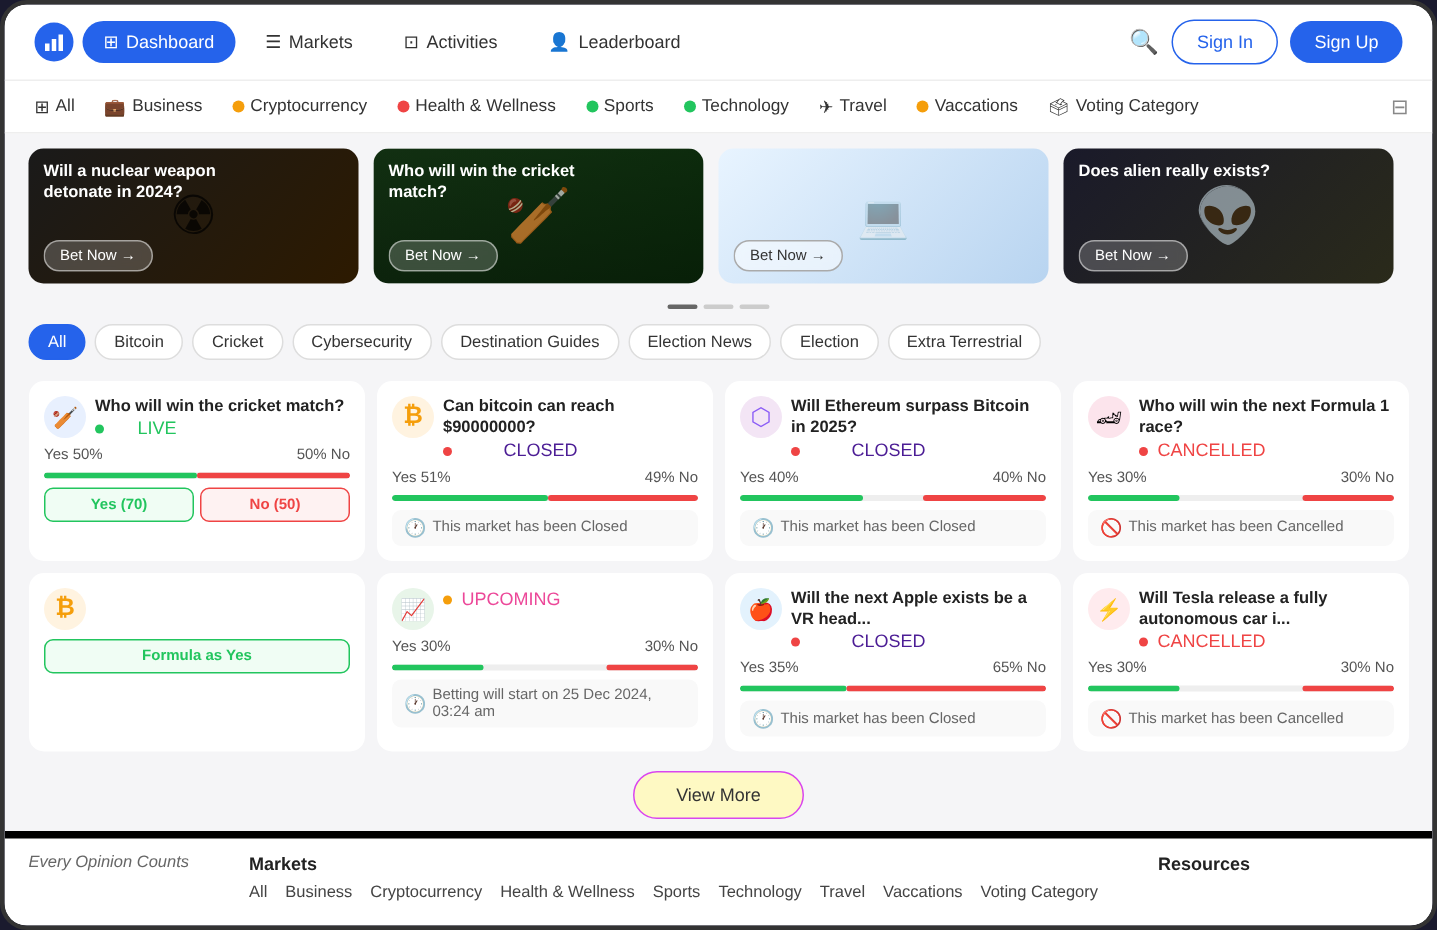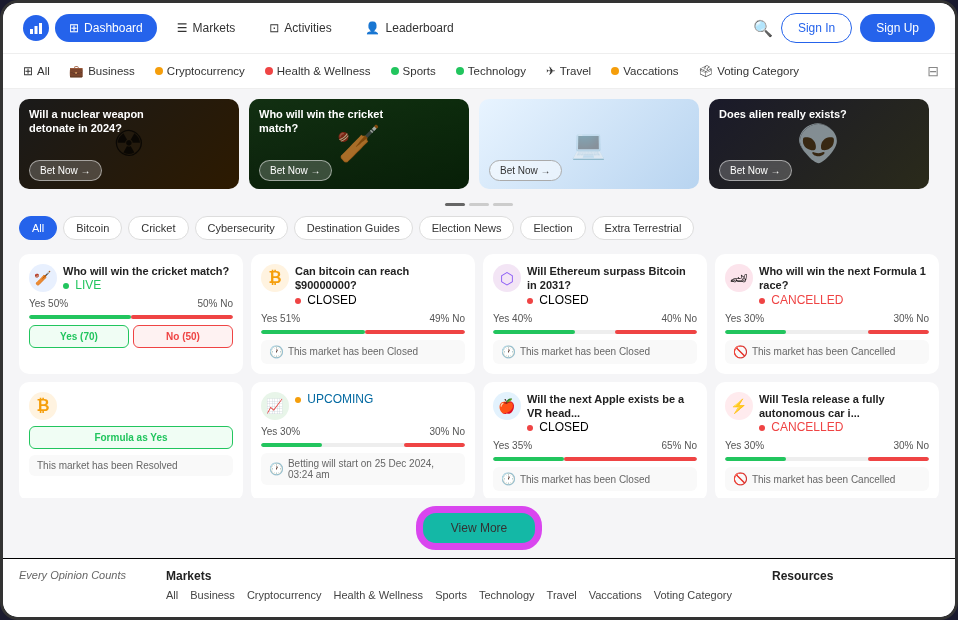--- a/index.html
+++ b/index.html
@@ -281,24 +281,24 @@
     .card-icon.stock { background: #e8f5e9; }
     .card-icon.apple { background: #e3f2fd; }
     .card-icon.tesla { background: #ffebee; }
     .card-title {
       font-size: 11px;
       font-weight: 600;
       color: #222;
       line-height: 1.3;
       flex: 1;
     }
-    .status-live { color: #22c55e; }
-    .status-closed { color: #000000; }
+    .status-live { color: #22c55e; margin-left: 16px; }
+    .status-closed { color: #4c1d95; margin-left: 28px; }
     .status-resolved { color: #22c55e; }
-    .status-upcoming { color: #0369a1; }
+    .status-upcoming { color: #ec4899; }
     .status-cancelled { color: #ef4444; }
     .dot-indicator {
       width: 6px;
       height: 6px;
       border-radius: 50%;
       display: inline-block;
       margin-right: 3px;
     }
     .dot-live { background: #22c55e; }
     .dot-closed { background: #ef4444; }
@@ -376,31 +376,31 @@
     
     .view-more-row {
       display: flex;
       justify-content: center;
       padding: 8px 0;
       flex-shrink: 0;
     }
     .view-more-btn {
       padding: 8px 28px;
       border-radius: 20px;
-      border: 7px solid #d946ef;
-      background: #14b8a6;
+      border: 1px solid #d946ef;
+      background: #fef9c3;
       font-size: 12px;
       cursor: pointer;
       color: #333;
     }
     
     .footer {
       background: white;
       padding: 10px 16px 16px;
-      border-top: 1px solid #000000;
+      border-top: 5px solid #000000;
       display: flex;
       gap: 40px;
       flex-shrink: 0;
     }
     .footer-brand {
       display: flex;
       flex-direction: column;
       gap: 4px;
     }
     .footer-brand-text {
@@ -621,21 +621,21 @@
         <div class="closed-notice">
           <span class="clock-icon">🕐</span>
           <span>This market has been Closed</span>
         </div>
       </div>
 
       <div class="market-card">
         <div class="card-header">
           <div class="card-icon ethereum" style="color:#8b5cf6;font-size:16px">⬡</div>
           <div>
-            <div class="card-title">Will Ethereum surpass Bitcoin in 2031?</div>
+            <div class="card-title">Will Ethereum surpass Bitcoin in 2025?</div>
             <div>
               <span class="dot-indicator dot-closed"></span>
               <span class="status-closed">CLOSED</span>
             </div>
           </div>
         </div>
         <div class="vote-bar-row">
           <span>Yes 40%</span>
           <span>40% No</span>
         </div>
@@ -672,23 +672,20 @@
           <span class="stripe-icon">🚫</span>
           <span>This market has been Cancelled</span>
         </div>
       </div>
 
       <div class="market-card">
         <div class="card-header">
           <div class="card-icon etf" style="color:#f59e0b;font-weight:bold;font-size:16px">₿</div>
         </div>
         <div class="resolved-notice">Formula as Yes</div>
-        <div class="closed-notice" style="background:#f9f9f9">
-          <span style="font-size:10px;color:#666">This market has been Resolved</span>
-        </div>
       </div>
 
       <div class="market-card">
         <div class="card-header">
           <div class="card-icon stock">📈</div>
           <div>
             <div>
               <span class="dot-indicator dot-upcoming"></span>
               <span class="status-upcoming">UPCOMING</span>
             </div>

